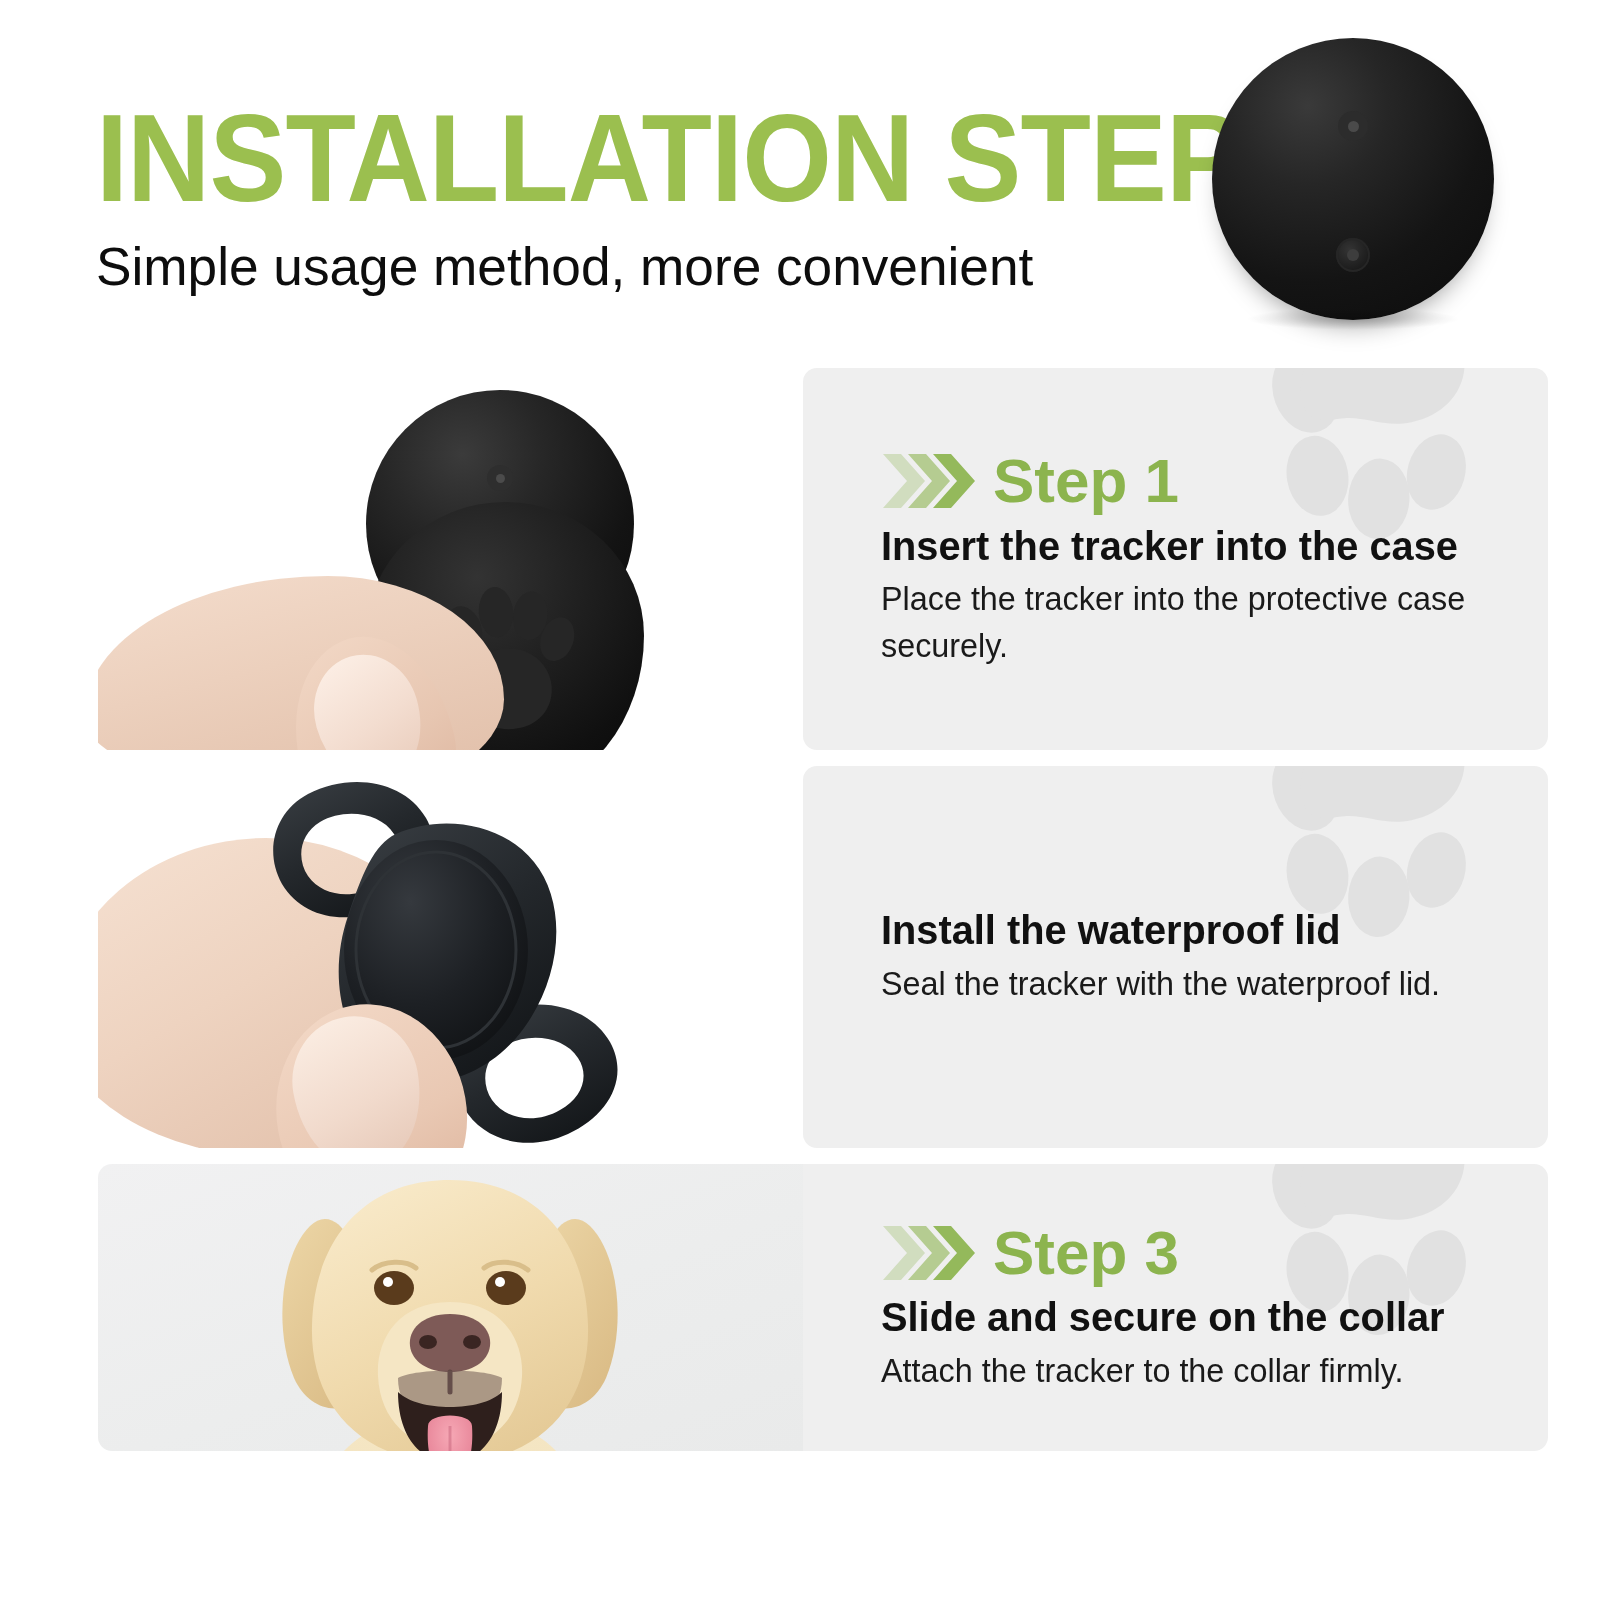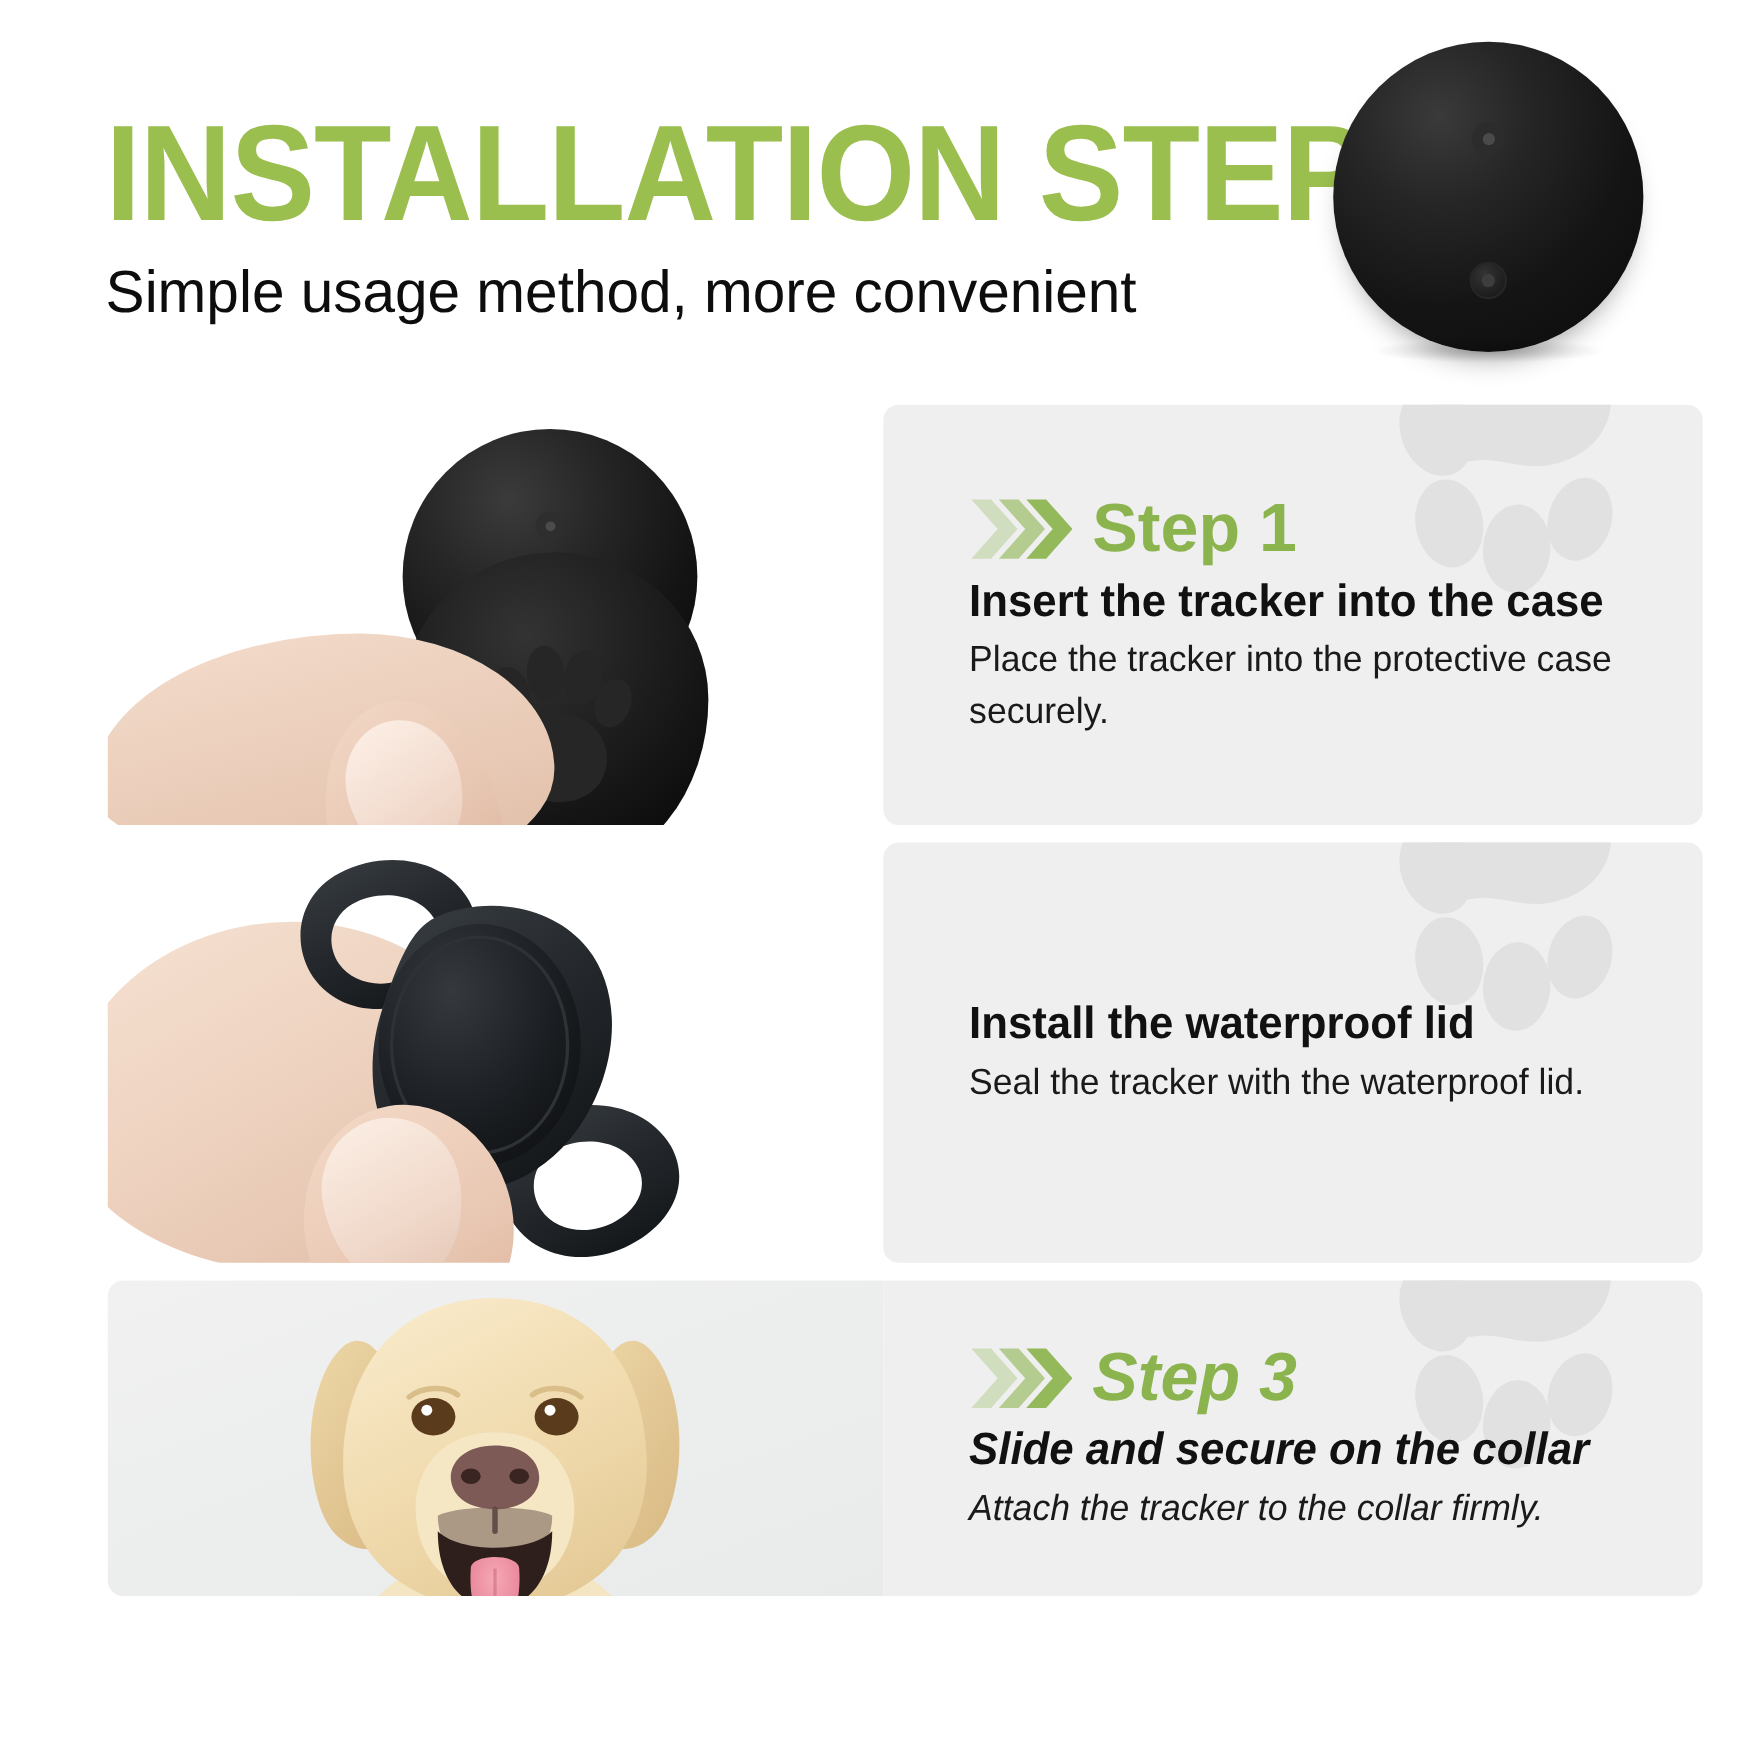--- a/index.html
+++ b/index.html
@@ -115,21 +115,21 @@
 
   
   .row {
     position: absolute;
     left: 98px;
     width: 1450px;
     display: flex;
   }
   #row-1 { top: 368px;  height: 382px; }
   #row-2 { top: 766px;  height: 382px; }
-  #row-3 { top: 1164px; height: 287px; font-style: italic; }
+  #row-3 { top: 1164px; height: 287px; }
 
   .photo-pane {
     position: relative;
     width: 705px;
     flex: 0 0 705px;
     overflow: hidden;
     background: #ffffff;
   }
   .photo-pane.tinted {
     background: linear-gradient(160deg, #f1f1f2 0%, #eceded 55%, #e9eaea 100%);

